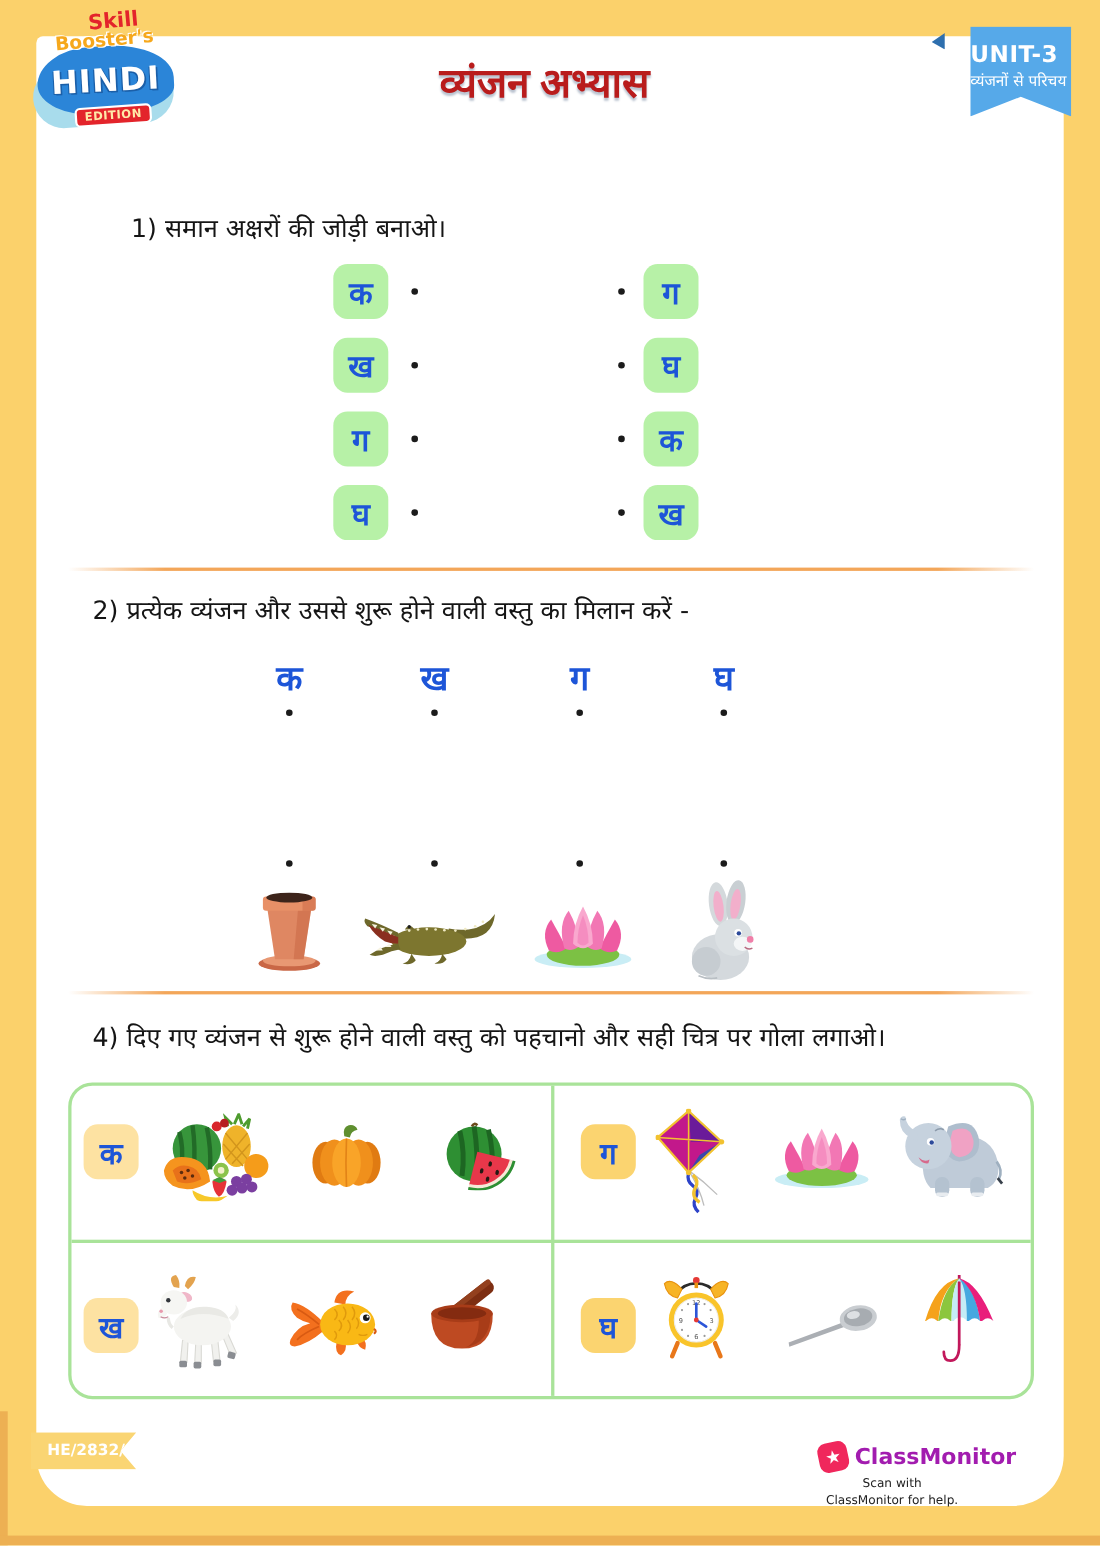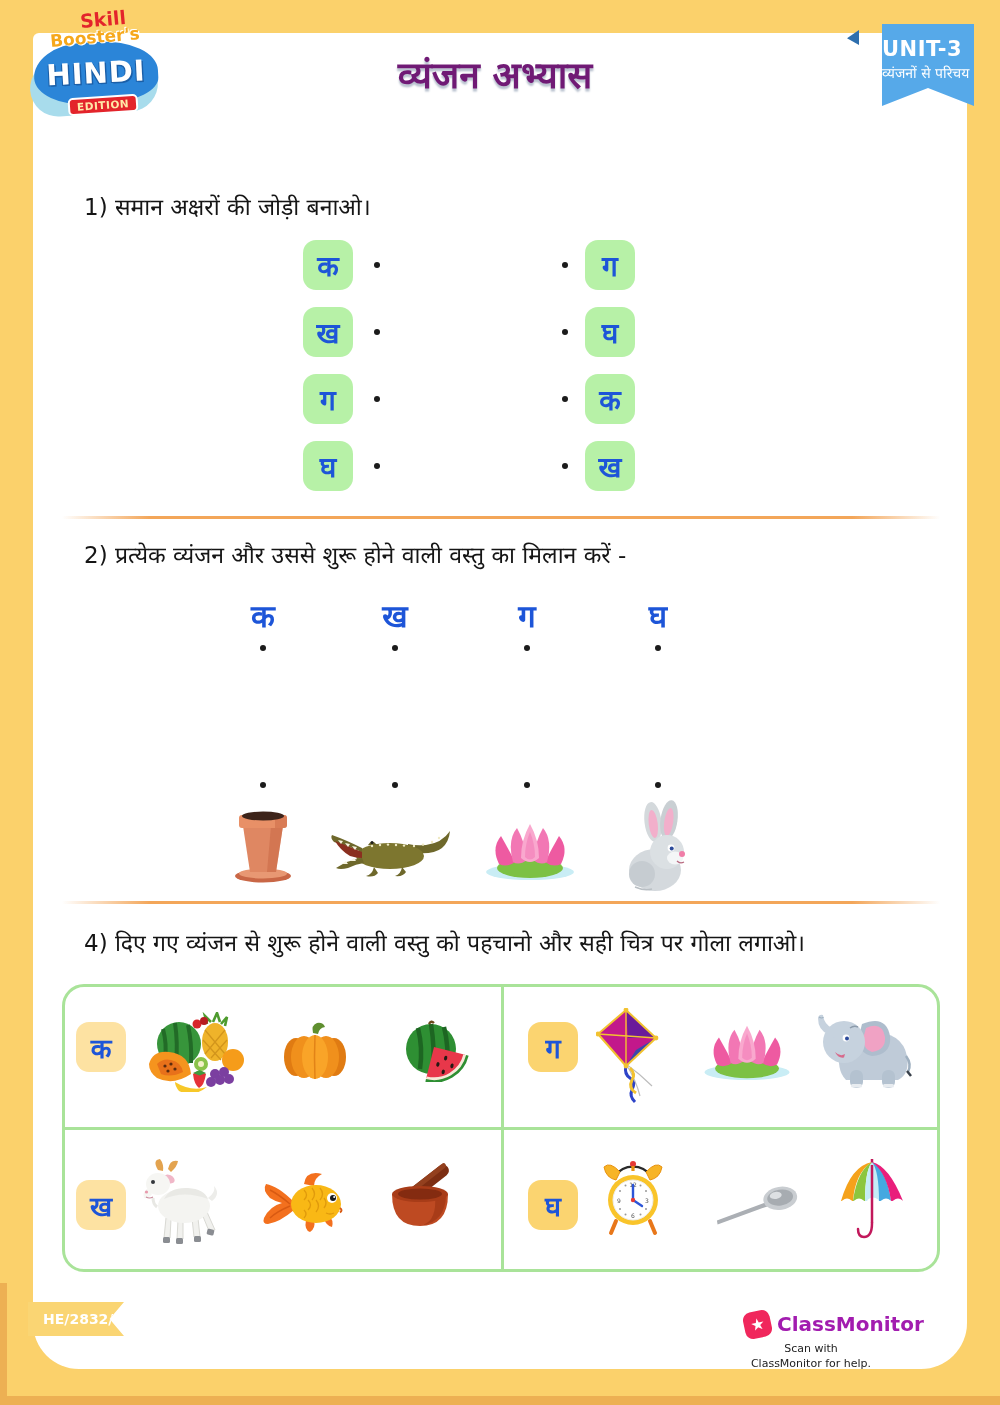--- a/index.html
+++ b/index.html
@@ -8,21 +8,21 @@
     background:#FBD16B;
     font-family:"DejaVu Sans","Liberation Sans",sans-serif;
   }
   .abs{position:absolute;}
   .sheet{
     left:33px;top:33px;width:934px;height:1336px;background:#fff;
     border-radius:6px 6px 46px 46px;
   }
   .edge-strip{background:#EDB053;}
   
-  .title-wrap{left:140px;right:150px;top:48px;text-align:center;color:#701a75;font-weight:bold;}
+  .title-wrap{left:140px;right:150px;top:48px;text-align:center;color:#b91c1c;font-weight:bold;font-family:Liberation Serif, serif;}
   .title-line1{font-size:37px;text-shadow:0 3px 2px #b9c2cf;}
   .title-line2{font-size:34px;margin-top:6px;text-shadow:0 3px 2px #b9c2cf;}
   .badge{
     right:26px;top:24px;width:92px;height:82px;background:#56A9E9;color:#fff;text-align:left;
     -webkit-clip-path:polygon(0 0,100% 0,100% 100%,50% 78%,0 100%);
     clip-path:polygon(0 0,100% 0,100% 100%,50% 78%,0 100%);
   }
   .badge-unit{font-size:21px;font-weight:800;letter-spacing:.5px;margin-top:13px;}
   .badge-sub{font-size:14px;margin-top:2px;}
   .badge-fold{right:141px;top:30px;width:12px;height:15px;background:#2E6FAE;
@@ -85,21 +85,21 @@
 <div class="abs title-wrap">
   <div class="title-line1">व्यंजन अभ्यास</div>
 </div>
 
 <div class="abs badge-fold"></div>
 <div class="abs badge">
   <div class="badge-unit">UNIT-3</div>
   <div class="badge-sub">व्यंजनों से परिचय</div>
 </div>
 
-<div class="abs q-heading" style="top:190px;">1) समान अक्षरों की जोड़ी बनाओ।</div>
+<div class="abs q-heading" style="top:190px;margin-left:35px;">1) समान अक्षरों की जोड़ी बनाओ।</div>
 
 <div class="abs tile tile-green" style="left:303px;top:240px;">क</div>
 <div class="abs dot" style="left:374px;top:262px;"></div>
 <div class="abs dot" style="left:562px;top:262px;"></div>
 <div class="abs tile tile-green" style="left:585px;top:240px;">ग</div>
 
 <div class="abs tile tile-green" style="left:303px;top:307px;">ख</div>
 <div class="abs dot" style="left:374px;top:329px;"></div>
 <div class="abs dot" style="left:562px;top:329px;"></div>
 <div class="abs tile tile-green" style="left:585px;top:307px;">घ</div>

